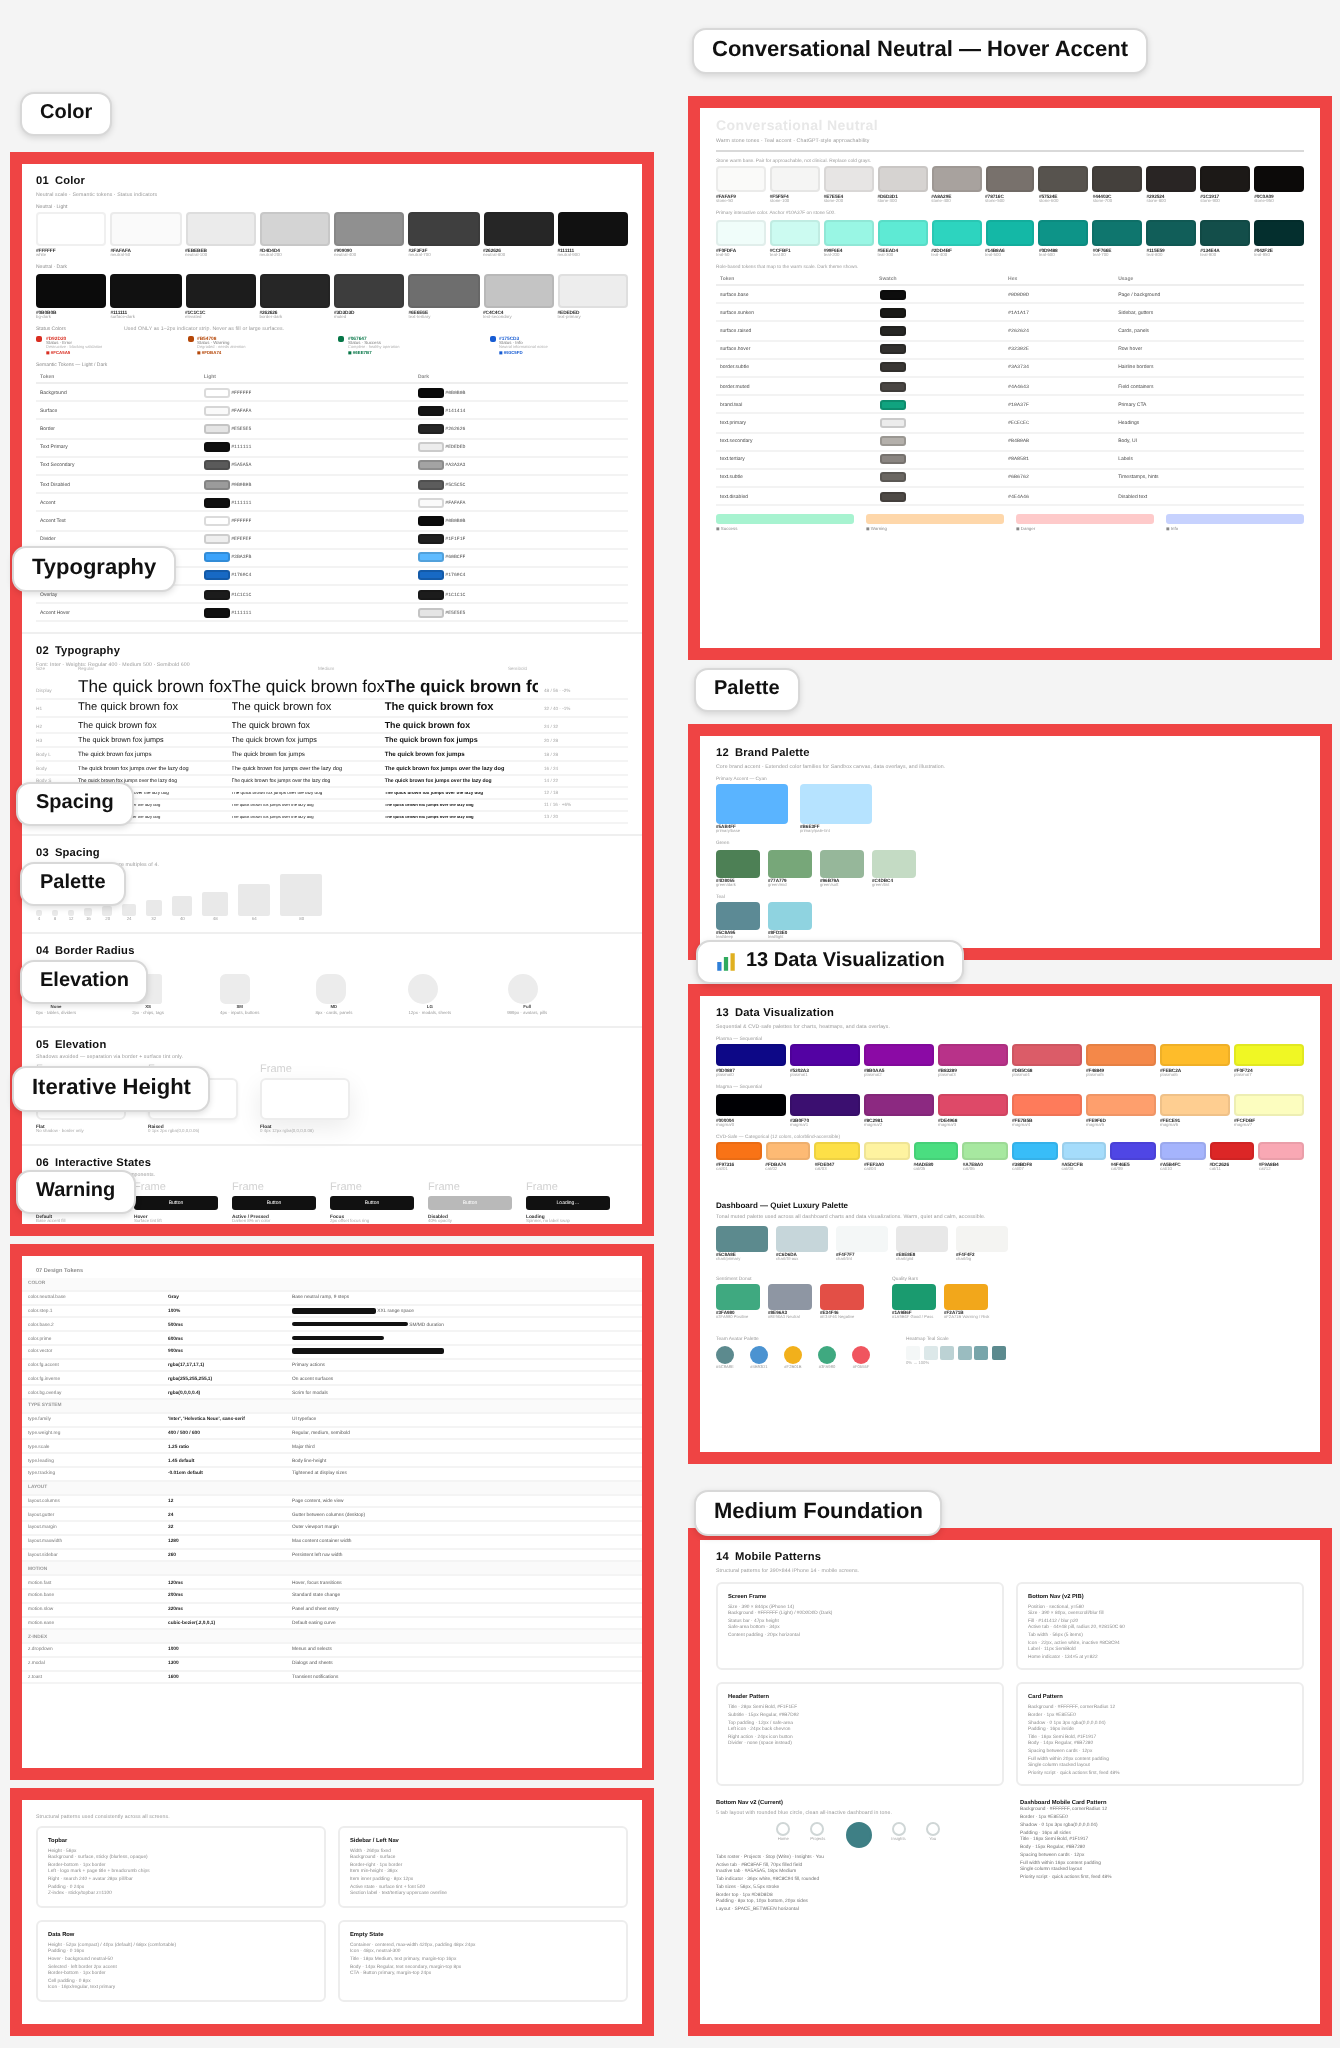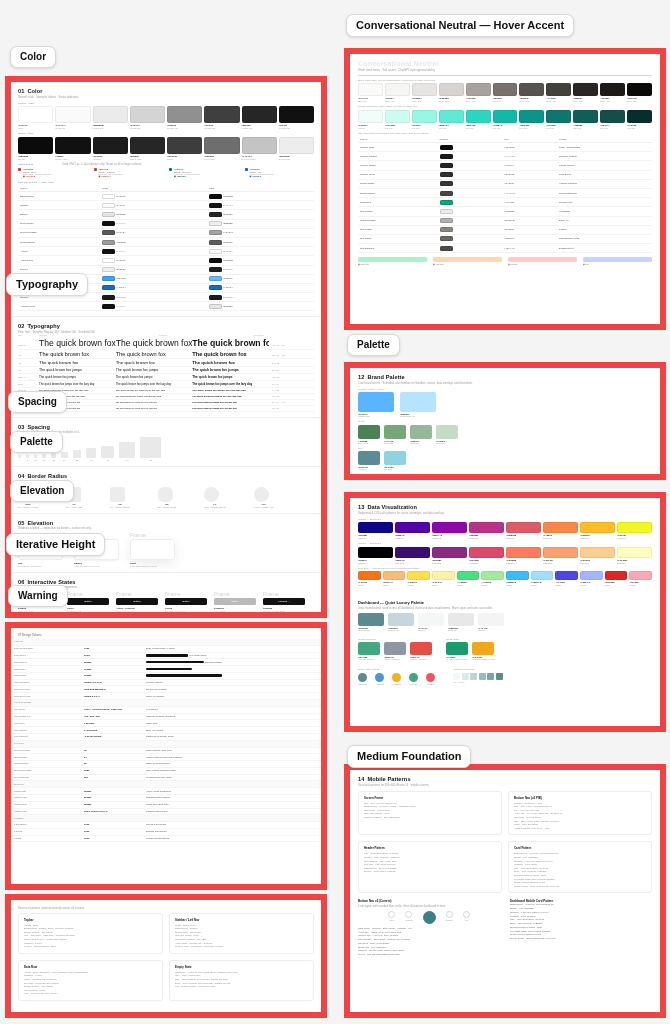--- a/index.html
+++ b/index.html
@@ -1476,17 +1476,25 @@
   <div class="pill" style="left:8px; top:585px; font-size:10px;">
     <span>Warning</span>
   </div>
 
   <div class="pill" style="left:346px; top:14px; font-size:11px;">
     <span>Conversational Neutral — Hover Accent</span>
   </div>
   <div class="pill" style="left:347px; top:334px; font-size:10px;">
     <span>Palette</span>
   </div>
+  <div class="pill" style="left:348px; top:470px; font-size:10px;">
+    <svg width="10" height="10" viewBox="0 0 16 16">
+      <rect x="1" y="8" width="3.4" height="7" fill="#2f7fd8"></rect>
+      <rect x="6.3" y="4" width="3.4" height="11" fill="#2faa5e"></rect>
+      <rect x="11.6" y="1" width="3.4" height="14" fill="#e0b020"></rect>
+    </svg>
+    <span>13 Data Visualization</span>
+  </div>
   <div class="pill" style="left:347px; top:745px; font-size:11px;">
     <span>Medium Foundation</span>
   </div>
 
 </div>
 
 </body></html>

